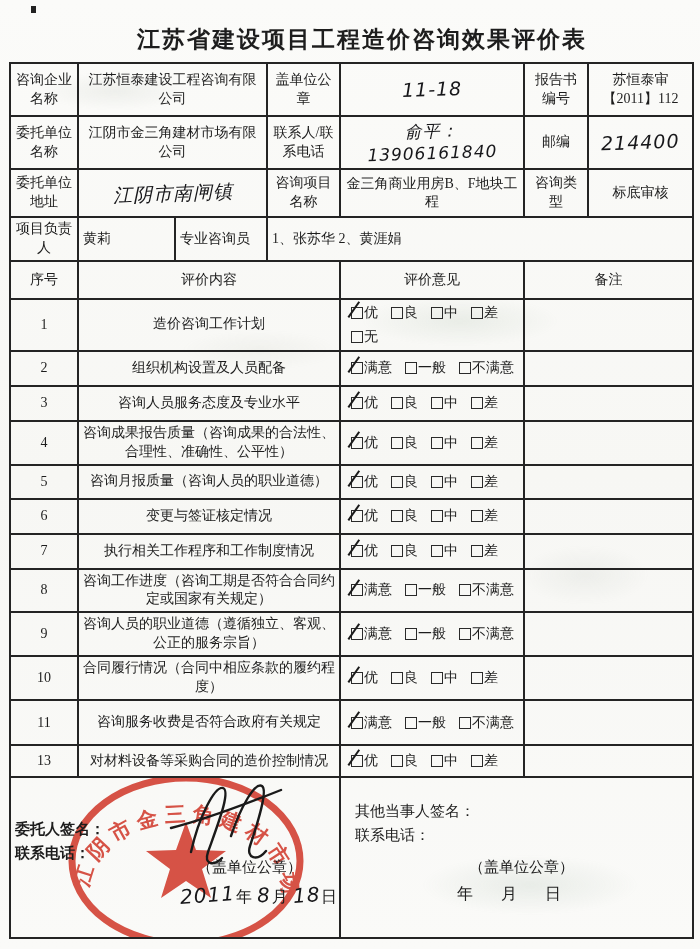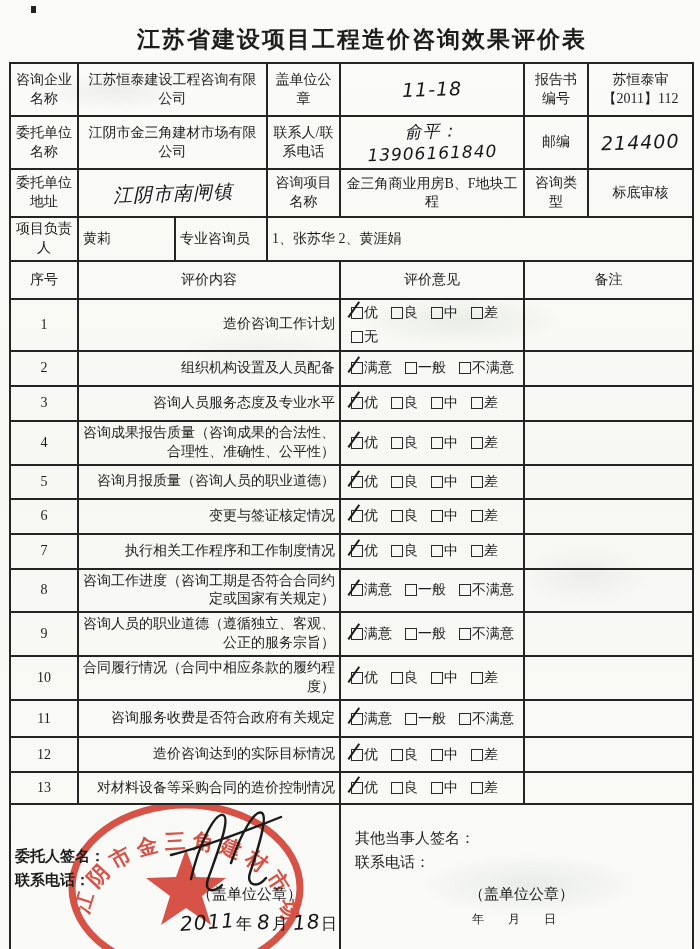--- a/index.html
+++ b/index.html
@@ -48,34 +48,34 @@
     width:10px;height:10px;border:1.5px solid #2a2a2a;display:inline-block;
     position:relative;margin-right:1px;flex:0 0 auto;background:transparent;
   }
   .cb.checked::after{
     content:"";position:absolute;left:-3px;bottom:0px;width:19px;height:1.8px;
     background:#1a1a1a;transform:rotate(-55deg);transform-origin:0 100%;
   }
   .opt-label{font-size:14px;}
   .brk{flex-basis:100%;height:0;}
   td.no-cell{text-align:center;font-size:16px;font-family:"Liberation Serif",serif;}
-  td.content-cell{text-align:right;line-height:1.35;padding:2px 6px;}
+  td.content-cell{text-align:center;line-height:1.35;padding:2px 6px;}
   td.remark-cell{}
   
   td.foot-left,td.foot-right{position:relative;vertical-align:top;}
   .foot-label{position:absolute;font-size:15px;z-index:5;font-weight:bold;}
   .stamp-svg{position:absolute;left:52px;top:-6px;z-index:2;mix-blend-mode:multiply;opacity:.88;}
   .sig-svg{position:absolute;left:150px;top:-4px;z-index:6;}
   .seal-note-l{position:absolute;left:186px;top:80px;font-size:15px;z-index:5;}
   .date-line-l{position:absolute;left:168px;top:105px;font-size:16px;z-index:5;white-space:nowrap;}
   .date-line-l .hand{font-size:20px;margin:0 1px;transform:rotate(-4deg);}
   .other-sign{position:absolute;left:14px;top:24px;font-size:15px;}
   .other-phone{position:absolute;left:14px;top:48px;font-size:15px;}
   .seal-note-r{position:absolute;left:128px;top:80px;font-size:15px;}
-  .date-line-r{position:absolute;left:131px;top:106px;font-size:12px;letter-spacing:6px;}
+  .date-line-r{position:absolute;left:116px;top:106px;font-size:16px;letter-spacing:6px;}
   
   .ghost{position:absolute;pointer-events:none;filter:blur(1.5px);opacity:.5;}
   .g1{left:40px;top:72px;width:150px;height:38px;background:radial-gradient(ellipse at center,rgba(150,160,145,.25),transparent 70%);}
   .g2{left:360px;top:296px;width:200px;height:50px;background:radial-gradient(ellipse at center,rgba(140,165,140,.28),transparent 70%);}
   .g3{left:520px;top:545px;width:130px;height:60px;background:radial-gradient(ellipse at center,rgba(150,160,150,.22),transparent 70%);}
   .g4{left:420px;top:855px;width:220px;height:60px;background:radial-gradient(ellipse at center,rgba(135,160,140,.3),transparent 70%);}
   .g5{left:180px;top:330px;width:160px;height:40px;background:radial-gradient(ellipse at center,rgba(160,165,150,.18),transparent 70%);}
 </style>
 </head>
 <body>
@@ -375,61 +375,36 @@
                 <span class="opt-label">中</span>
               </span>
               <span class="opt">
                 <span class="cb"></span>
                 <span class="opt-label">差</span>
               </span>
             </div>
           </td>
           <td class="remark-cell" colspan="2"></td>
         </tr>
-        <tr style="height: 37px;">
+        <tr style="height: 45px;">
           <td class="no-cell">11</td>
           <td class="content-cell" colspan="3">咨询服务收费是否符合政府有关规定</td>
           <td>
             <div class="opts">
               <span class="opt">
                 <span class="cb checked"></span>
                 <span class="opt-label">满意</span>
               </span>
               <span class="opt">
                 <span class="cb"></span>
                 <span class="opt-label">一般</span>
               </span>
               <span class="opt">
                 <span class="cb"></span>
                 <span class="opt-label">不满意</span>
-              </span>
-            </div>
-          </td>
-          <td class="remark-cell" colspan="2"></td>
-        </tr>
-        <tr style="height: 35px;">
-          <td class="no-cell">12</td>
-          <td class="content-cell" colspan="3">造价咨询达到的实际目标情况</td>
-          <td>
-            <div class="opts">
-              <span class="opt">
-                <span class="cb checked"></span>
-                <span class="opt-label">优</span>
-              </span>
-              <span class="opt">
-                <span class="cb"></span>
-                <span class="opt-label">良</span>
-              </span>
-              <span class="opt">
-                <span class="cb"></span>
-                <span class="opt-label">中</span>
-              </span>
-              <span class="opt">
-                <span class="cb"></span>
-                <span class="opt-label">差</span>
               </span>
             </div>
           </td>
           <td class="remark-cell" colspan="2"></td>
         </tr>
         <tr style="height: 32px;">
           <td class="no-cell">13</td>
           <td class="content-cell" colspan="3">对材料设备等采购合同的造价控制情况</td>
           <td>
             <div class="opts">

